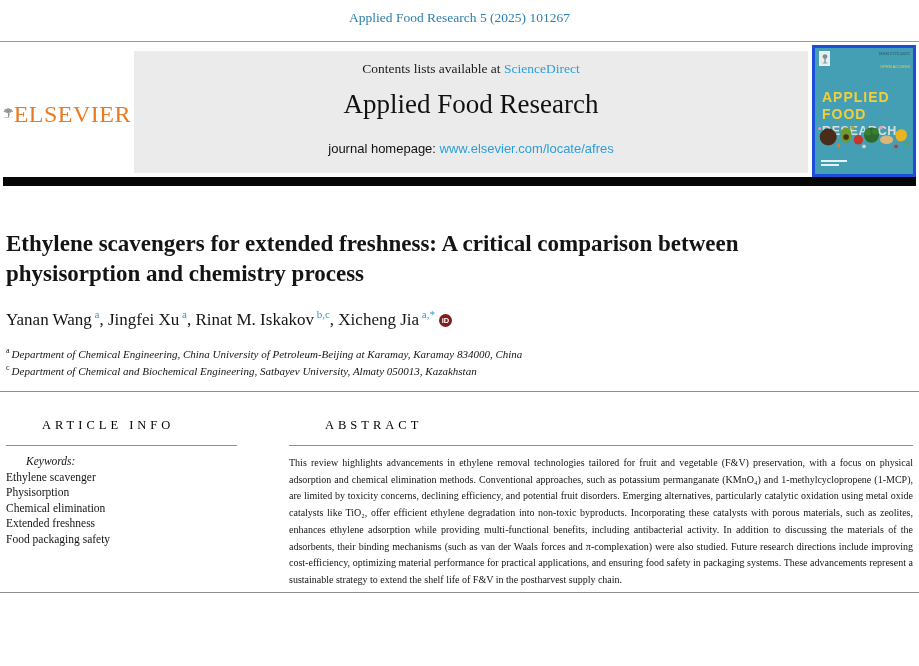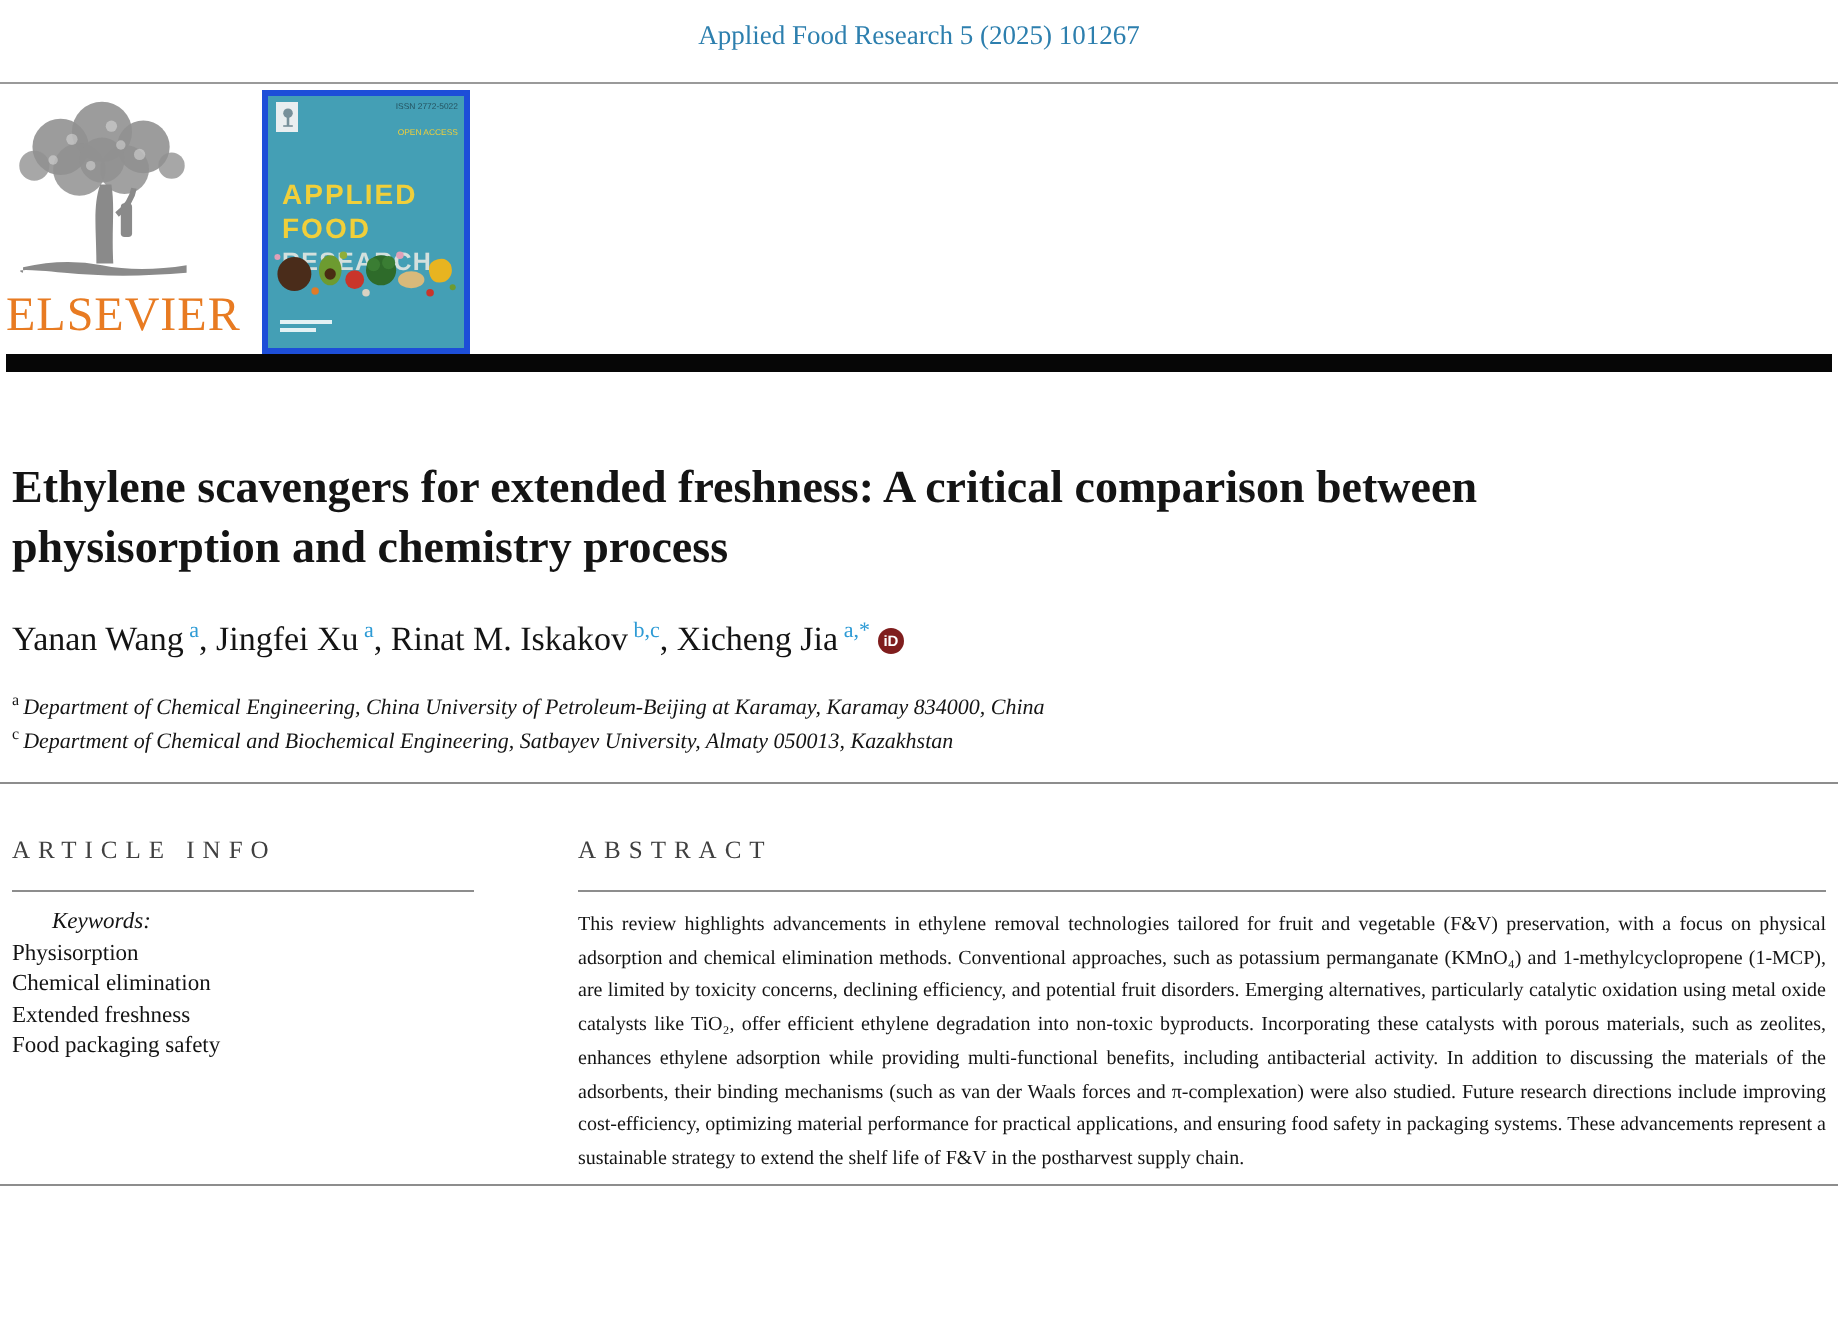--- a/index.html
+++ b/index.html
@@ -5,21 +5,21 @@
   * { margin: 0; padding: 0; box-sizing: border-box; }
   html, body { width: 919px; height: 666px; overflow: hidden; background: #ffffff; }
   body { font-family: "Liberation Serif", "DejaVu Serif", serif; color: #1a1a1a; }
 
   .citation { padding-top: 9px; text-align: center; font-size: 13.5px; line-height: 17px; color: #2d7fae; }
 
   .rule-top { margin-top: 15px; border: none; border-top: 1px solid #9a9a9a; }
 
   .header-row { display: flex; margin: 3px 3px 0 3px; height: 132px; }
 
-  .logo-col { width: 128px; display: flex; flex-direction: column; padding-top: 4px; }
+  .logo-col { width: 128px; display: flex; flex-direction: row; align-items: center; padding-top: 4px; }
   .logo-tree { width: 96px; height: 94px; }
   .logo-text { font-family: "Liberation Serif", serif; font-size: 24px; color: #e87b22; letter-spacing: 0.5px; margin-top: 2px; }
 
   .banner { flex: 1; background: #ebebeb; margin: 6px 4px 4px 3px; text-align: center; }
   .contents-line { padding-top: 10px; font-size: 13.5px; color: #1a1a1a; }
   .link-blue { color: #2b9fd9; text-decoration: none; cursor: pointer; }
   .journal-title { margin-top: 12px; font-size: 27px; color: #111; }
   .homepage-line { margin-top: 21px; font-family: "Liberation Sans", sans-serif; font-size: 13px; color: #111; }
 
   .cover { width: 104px; position: relative; background: #449fb5; border: 3px solid #1d4ed8; overflow: hidden; }
@@ -44,21 +44,21 @@
   .author-sup { color: #2e9bd5; font-size: 11px; vertical-align: super; line-height: 0; }
   .orcid-badge { display: inline-block; width: 13px; height: 13px; border-radius: 50%; background: #7f1d1d; color: #ffffff; font-family: "Liberation Sans", sans-serif; font-size: 7.5px; font-weight: bold; line-height: 13px; text-align: center; margin-left: 4px; vertical-align: 2px; cursor: pointer; }
   .affils { margin-top: 15px; font-size: 11px; line-height: 17px; font-style: italic; color: #141414; }
   .affil-sup { font-size: 8px; vertical-align: super; line-height: 0; font-style: normal; }
 
   .rule-mid { margin-top: 11px; border: none; border-top: 1px solid #8d8d8d; }
 
   .columns { display: flex; padding: 0 6px; }
   .col-left { width: 231px; margin-right: 52px; flex-shrink: 0; }
   .col-right { flex: 1; }
-  .sec-heading { padding-top: 26px; font-size: 12.5px; letter-spacing: 0.32em; color: #404040; }
+  .sec-heading { padding-top: 26px; font-size: 12.5px; letter-spacing: 0.32em; color: #000000; margin-left: 36px; }
   .rule-col { margin-top: 12px; border: none; border-top: 1px solid #8d8d8d; }
   .keywords { margin-top: 8px; font-size: 11.5px; line-height: 15.5px; color: #141414; }
   .keywords-label { font-style: italic; margin-left: 20px; }
   .abstract-text { margin-top: 9px; font-size: 10px; line-height: 16.7px; text-align: justify; color: #141414; }
 
   .rule-bottom { margin-top: 3px; border: none; border-top: 1px solid #8d8d8d; }
 </style>
 </head>
 <body>
 
@@ -89,20 +89,31 @@
           <circle cx="24" cy="33" r="2.5"></circle>
       </g>
       <path d="M47,88 C47,70 45,58 49,46 L55,46 C57,58 55,70 56,88 Z" fill="#8a8a8a"></path>
       <path d="M58,62 C63,58 66,54 67,48" stroke="#8a8a8a" stroke-width="3" fill="none"></path>
       <rect x="60" y="56" width="6" height="18" rx="2" fill="#8a8a8a"></rect>
       <path d="M8,90 Q30,85 50,89 T95,89 L95,93 Q60,96 30,93 T8,93 Z" fill="#8a8a8a"></path>
     </svg>
     <div class="logo-text">ELSEVIER</div>
   </div>
 
+  <div class="banner">
+    <div class="contents-line">
+      <span>Contents lists available at</span>
+      <span class="link-blue">ScienceDirect</span>
+    </div>
+    <div class="journal-title">Applied Food Research</div>
+    <div class="homepage-line">
+      <span>journal homepage:</span>
+      <span class="link-blue">www.elsevier.com/locate/afres</span>
+    </div>
+  </div>
 
   <div class="cover">
     <div class="cover-top">
       <div class="cover-minilogo">
         <svg viewBox="0 0 10 14" aria-hidden="true">
           <circle cx="5" cy="4" r="3" fill="#77909a"></circle>
           <rect x="4.2" y="6" width="1.6" height="6" fill="#77909a"></rect>
           <rect x="2" y="11.5" width="6" height="1" fill="#77909a"></rect>
         </svg>
       </div>
@@ -156,20 +167,21 @@
 
 <hr class="rule-mid">
 
 <div class="columns">
   <div class="col-left">
     <div class="sec-heading">ARTICLE INFO</div>
     <hr class="rule-col">
     <div class="keywords">
       <div class="keywords-label">Keywords:</div>
       <div id="keyword-items">
+          <div class="keyword-item">Ethylene scavenger</div>
           <div class="keyword-item">Physisorption</div>
           <div class="keyword-item">Chemical elimination</div>
           <div class="keyword-item">Extended freshness</div>
           <div class="keyword-item">Food packaging safety</div>
         </div>
     </div>
   </div>
 
   <div class="col-right">
     <div class="sec-heading">ABSTRACT</div>

